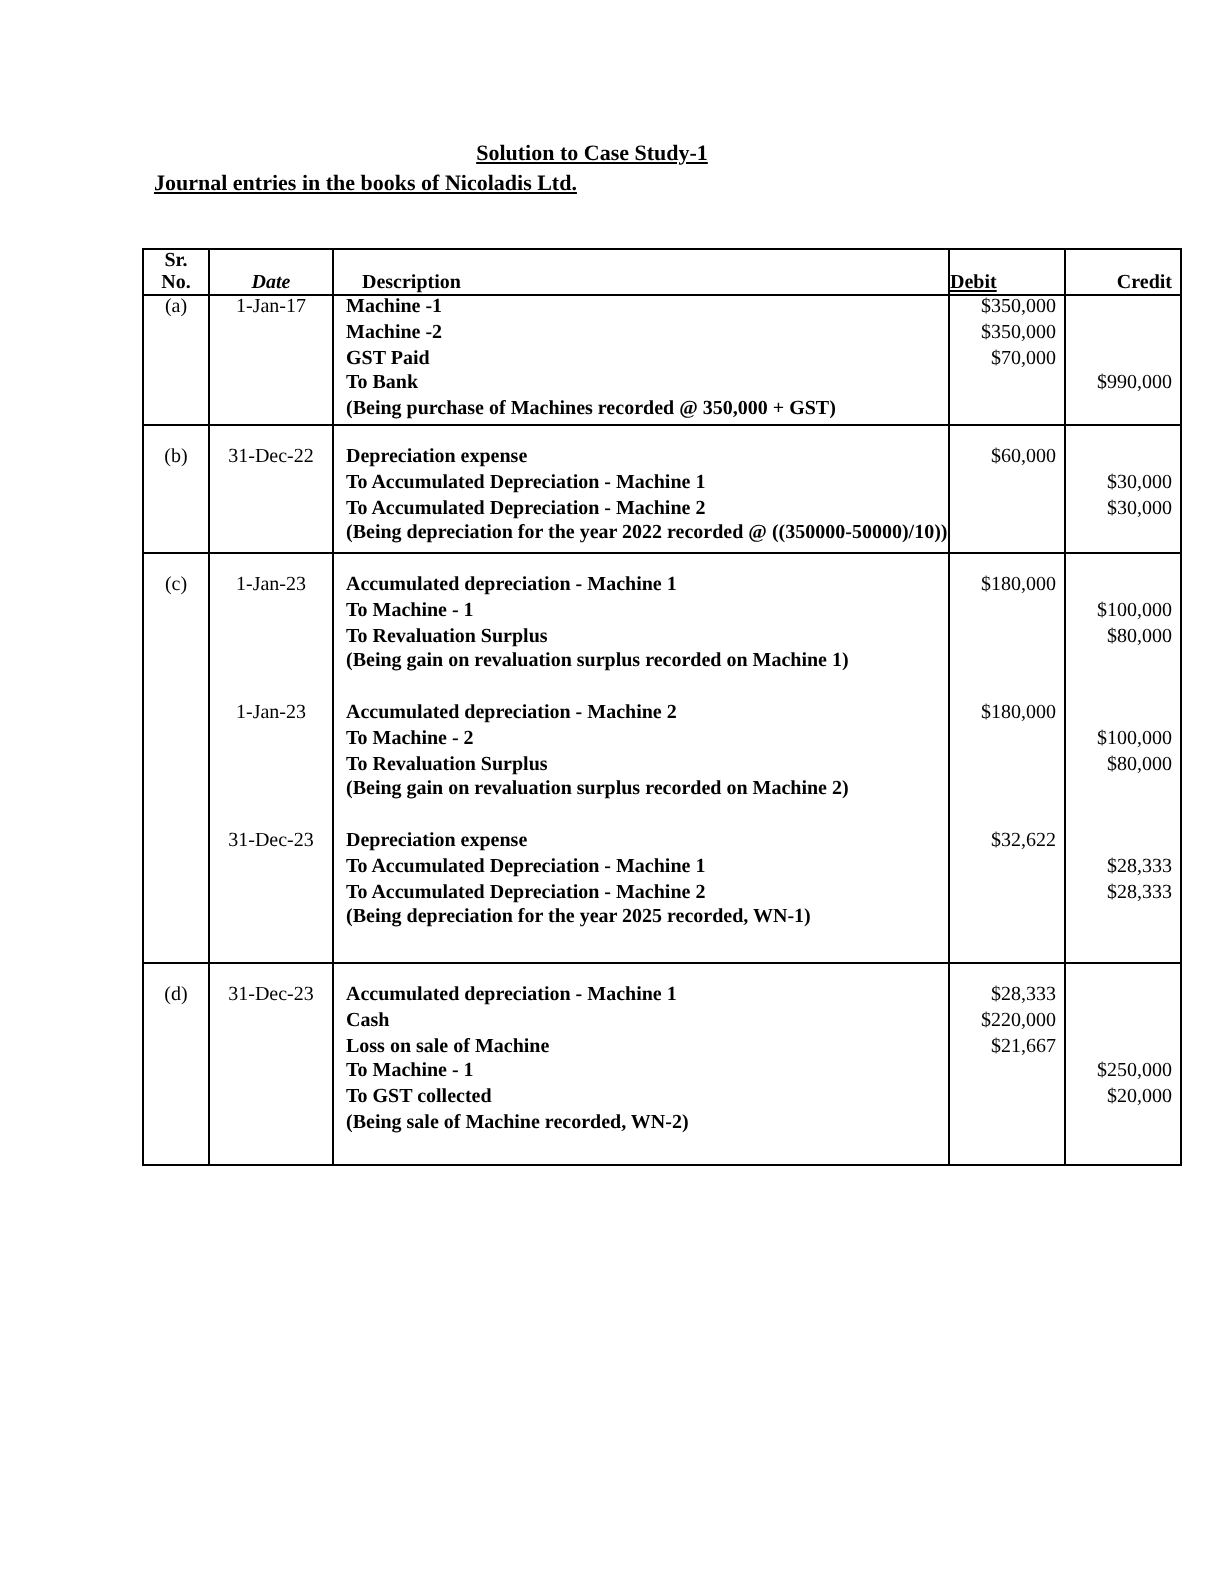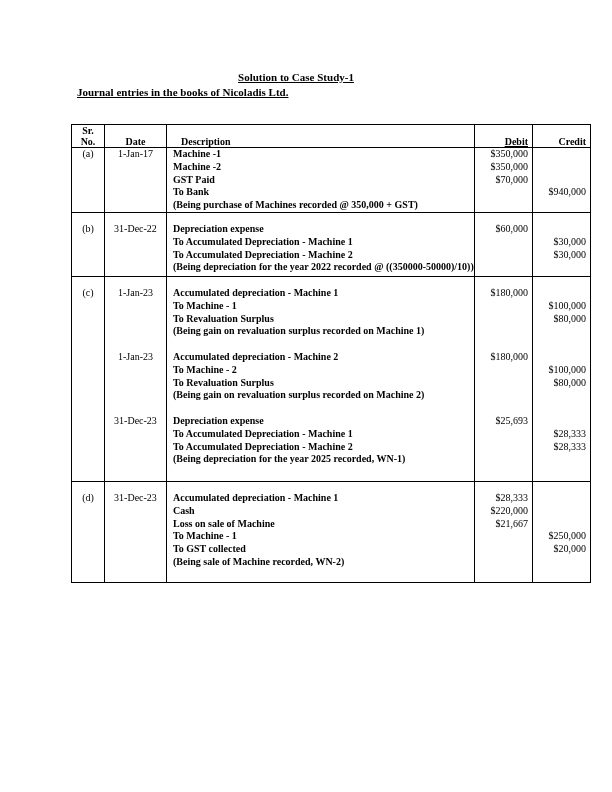--- a/index.html
+++ b/index.html
@@ -25,23 +25,23 @@
     td, th {
       border: 1px solid #000; padding: 0; vertical-align: top;
     }
     th { font-weight: bold; vertical-align: bottom; height: 22px; line-height: 11px; }
     col.c-sr { width: 33px; }
     col.c-date { width: 62px; }
     col.c-desc { width: 308px; }
     col.c-debit { width: 58px; }
     col.c-credit { width: 58px; }
     th.sr { text-align: center; }
-    th.date { text-align: center; }
+    th.date { text-align: center; font-style: italic; }
     th.desc { text-align: left; padding-left: 14px; }
-    th.debit { text-align: right; padding-right: 4px; text-decoration: underline; }
+    th.debit { text-align: left; padding-right: 4px; text-decoration: underline; }
     th.credit { text-align: right; padding-right: 4px; }
     .line { height: 12.8px; line-height: 12.8px; white-space: nowrap; }
     .center { text-align: center; }
     .left { text-align: left; padding-left: 6px; font-weight: bold; }
     .right { text-align: right; padding-right: 4px; }
     .gap { height: 12.8px; }
     .topgap { height: 10px; }
   </style>
 </head>
 <body>
@@ -92,21 +92,21 @@
           <div class="line">$350,000</div>
           <div class="line">$350,000</div>
           <div class="line">$70,000</div>
           <div class="line"></div>
           <div class="line"></div>
         </td>
         <td class="right">
           <div class="line"></div>
           <div class="line"></div>
           <div class="line"></div>
-          <div class="line">$940,000</div>
+          <div class="line">$990,000</div>
           <div class="line"></div>
         </td>
       </tr>
       <tr style="height: 64px;">
         <td class="center">
           <div class="topgap"></div>
           <div class="line">(b)</div>
         </td>
         <td class="center">
           <div class="topgap"></div>
@@ -181,21 +181,21 @@
           <div class="line">$180,000</div>
           <div class="line"></div>
           <div class="line"></div>
           <div class="line"></div>
           <div class="gap"></div>
           <div class="line">$180,000</div>
           <div class="line"></div>
           <div class="line"></div>
           <div class="line"></div>
           <div class="gap"></div>
-          <div class="line">$25,693</div>
+          <div class="line">$32,622</div>
           <div class="line"></div>
           <div class="line"></div>
           <div class="line"></div>
         </td>
         <td class="right">
           <div class="topgap"></div>
           <div class="line"></div>
           <div class="line">$100,000</div>
           <div class="line">$80,000</div>
           <div class="line"></div>

